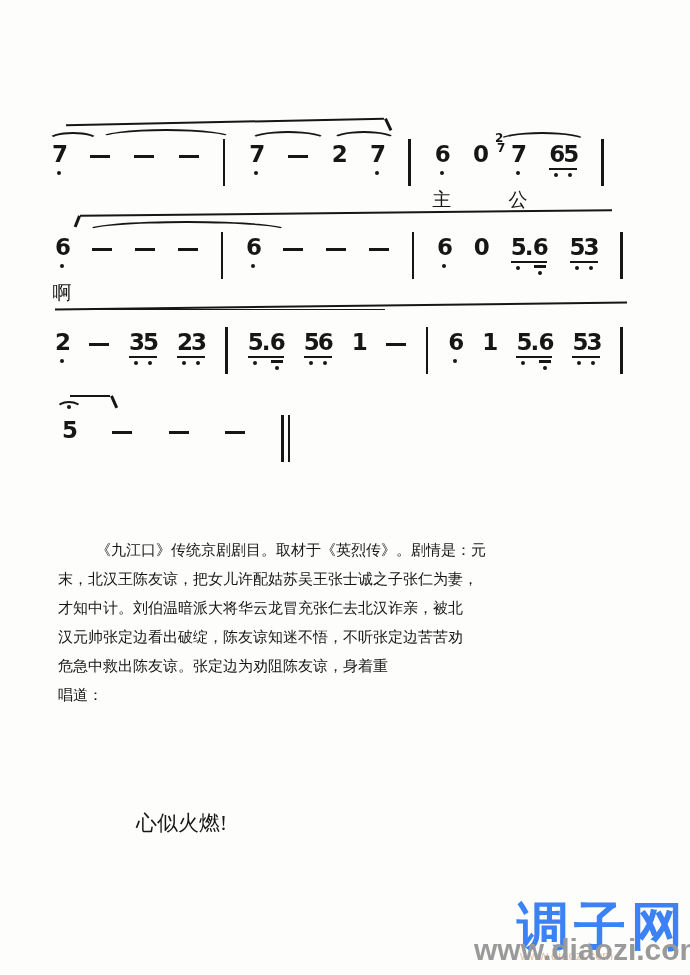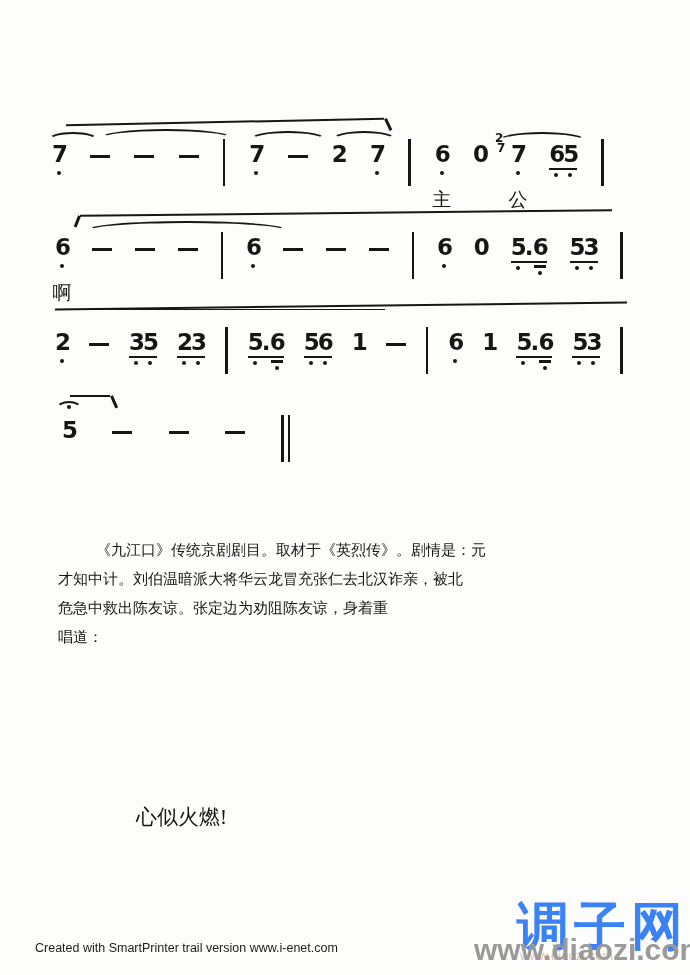--- a/index.html
+++ b/index.html
@@ -44,21 +44,21 @@
                 transform:rotate(-24deg);transform-origin:top center;}
   .pline .hookL{position:absolute;left:-2px;top:-1px;width:2.5px;height:12px;background:#161616;
                 transform:rotate(22deg);transform-origin:top center;}
   .arc{position:absolute;border:2.5px solid transparent;border-top:2.5px solid #161616;border-radius:50%;}
 
   
   .synopsis{position:absolute;left:58px;top:536px;width:600px;font-size:15px;line-height:29px;}
   .synopsis .tline{white-space:nowrap;}
   .synopsis .indent{text-indent:38px;}
   .sung{position:absolute;left:136px;top:803px;font-size:21px;line-height:29.5px;}
-  .sung div{white-space:nowrap;}
+  .sung div{white-space:nowrap;margin-top:6px;}
 
   
   .credit{position:absolute;left:35px;top:941px;font-family:"Liberation Sans",sans-serif;
           font-size:12.5px;color:#1c1c1c;}
   .wm-name{position:absolute;left:517px;top:892px;font-size:52px;font-weight:bold;color:#3b82f6;
            letter-spacing:5px;font-family:"Liberation Sans",sans-serif;white-space:nowrap;}
   .wm-url{position:absolute;left:474px;top:933px;font-size:30px;font-weight:bold;color:#9a9a9a;
           font-family:"Liberation Sans",sans-serif;white-space:nowrap;}
   .wm-faint{position:absolute;left:520px;top:948px;font-size:13px;color:#cf8c5d;opacity:0.55;
             font-family:"Liberation Sans",sans-serif;white-space:nowrap;}
@@ -417,28 +417,29 @@
       <span class="dash"></span>
       <span class="dash"></span>
       <span class="dbar">
         <i></i>
         <i></i>
       </span>
     </div>
 
   <div class="synopsis">
     <div class="tline indent">《九江口》传统京剧剧目。取材于《英烈传》。剧情是：元</div>
+    <div class="tline">末，北汉王陈友谅，把女儿许配姑苏吴王张士诚之子张仁为妻，</div>
     <div class="tline">才知中计。刘伯温暗派大将华云龙冒充张仁去北汉诈亲，被北</div>
+    <div class="tline">汉元帅张定边看出破绽，陈友谅知迷不悟，不听张定边苦苦劝</div>
     <div class="tline">危急中救出陈友谅。张定边为劝阻陈友谅，身着重</div>
     <div class="tline">唱道：</div>
   </div>
 
   <div class="sung">
     <div>心似火燃!</div>
   </div>
 
-  <div class="credit">Created with SmartPrinter trail version www.i-enet.com</div>
 
   <div class="wm-faint">www.diaozi.com</div>
   <div class="wm-name">调子网</div>
   <div class="wm-url">www.diaozi.com</div>
 
 </div>
 
 </body></html>

